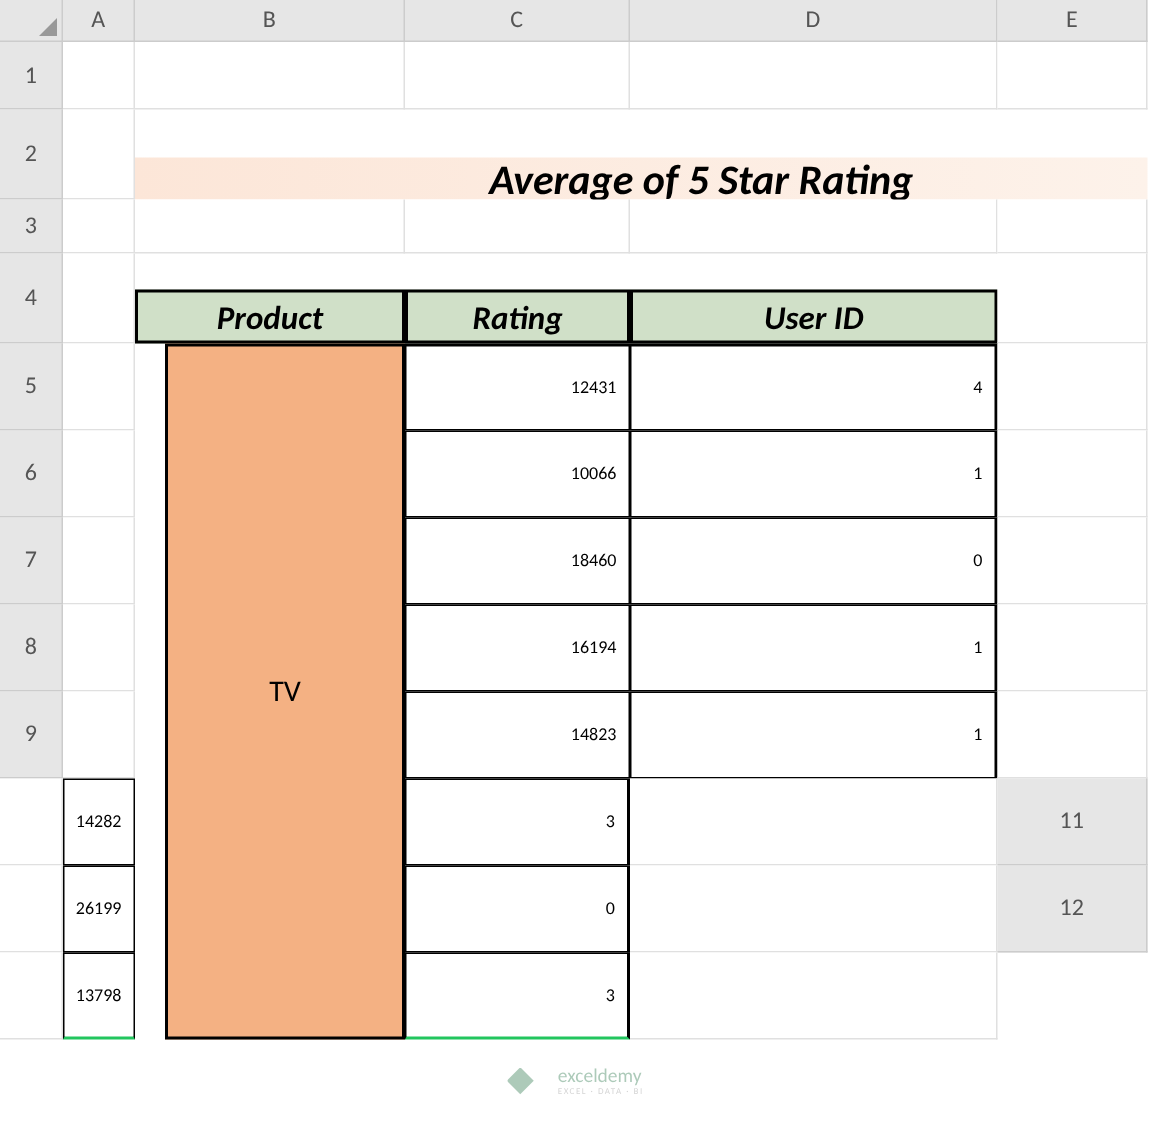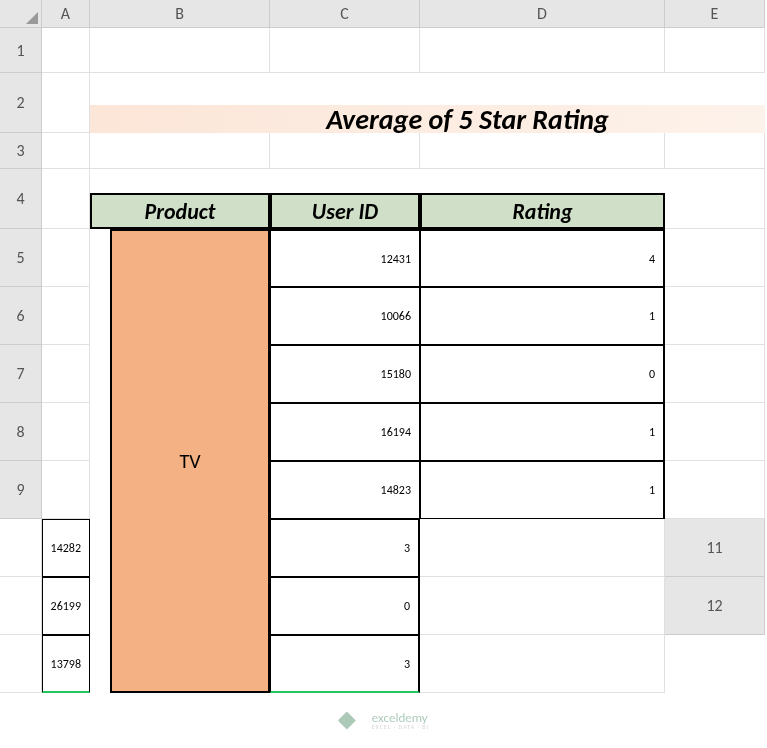--- a/index.html
+++ b/index.html
@@ -159,40 +159,40 @@
   <div class="row-header">3</div>
   <div class="cell"></div>
   <div class="cell"></div>
   <div class="cell"></div>
   <div class="cell"></div>
   <div class="cell"></div>
 
   <div class="row-header">4</div>
   <div class="cell"></div>
   <div class="table-header">Product</div>
+  <div class="table-header">Rating</div>
   <div class="table-header">User ID</div>
-  <div class="table-header">Rating</div>
   <div class="cell"></div>
 
   <div class="row-header">5</div>
   <div class="cell"></div>
   <div class="product-cell" style="grid-row: span 8; margin-left: 20px;">TV</div>
   <div class="data-cell userid top">12431</div>
   <div class="data-cell top">4</div>
   <div class="cell"></div>
 
   <div class="row-header">6</div>
   <div class="cell"></div>
   <div class="data-cell userid">10066</div>
   <div class="data-cell">1</div>
   <div class="cell"></div>
 
   <div class="row-header">7</div>
   <div class="cell"></div>
-  <div class="data-cell userid">15180</div>
+  <div class="data-cell userid">18460</div>
   <div class="data-cell">0</div>
   <div class="cell"></div>
 
   <div class="row-header">8</div>
   <div class="cell"></div>
   <div class="data-cell userid">16194</div>
   <div class="data-cell">1</div>
   <div class="cell"></div>
 
   <div class="row-header">9</div>

